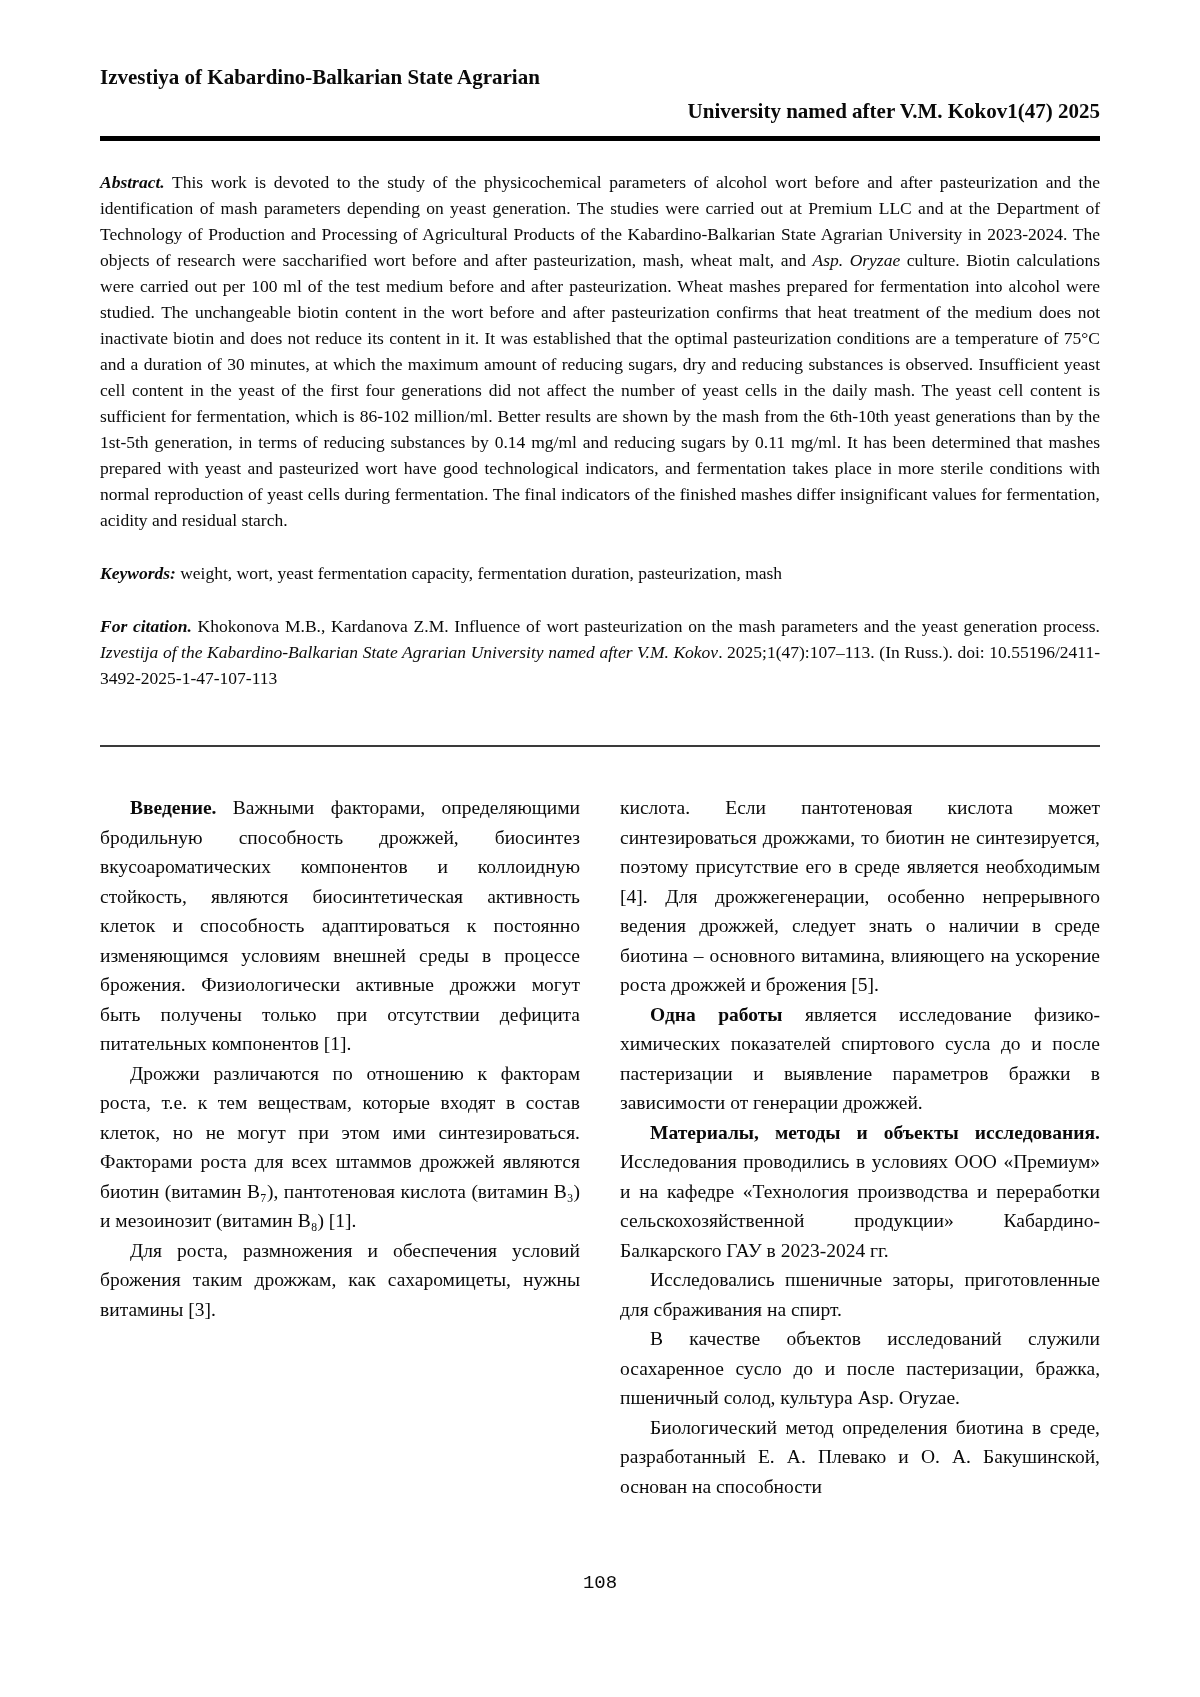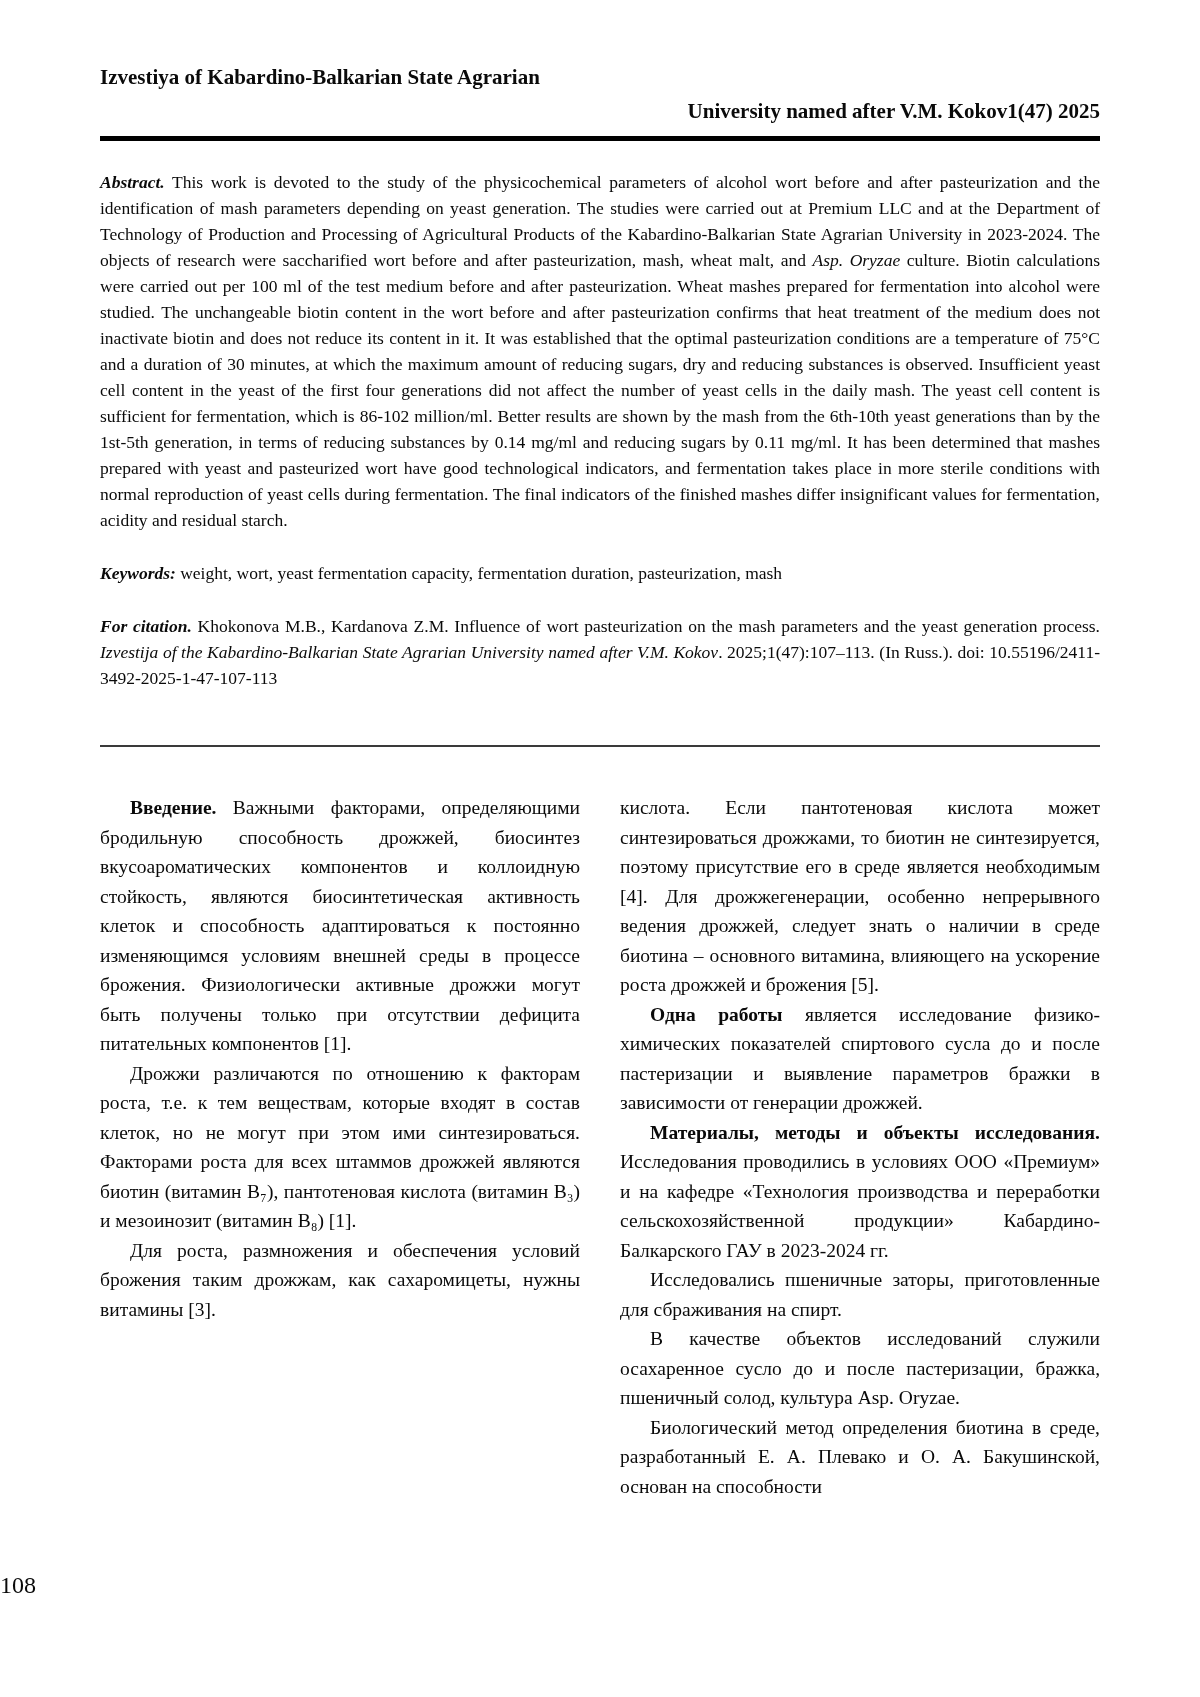--- a/index.html
+++ b/index.html
@@ -87,21 +87,23 @@
     text-indent: 30px;
   }
   .col p.no-indent {
     text-indent: 0;
   }
   .page-number {
     position: absolute;
     top: 1572px;
     left: 0;
     width: 100%;
-    font-size: 24px;
+    text-align: center;
+    font-size: 19px;
+    font-family: Liberation Mono, monospace;
   }
 </style>
 </head>
 <body>
 
 <div class="page">
   <div class="content">
 
     <div class="header">
       <div class="header-line1">Izvestiya of Kabardino-Balkarian State Agrarian</div>

